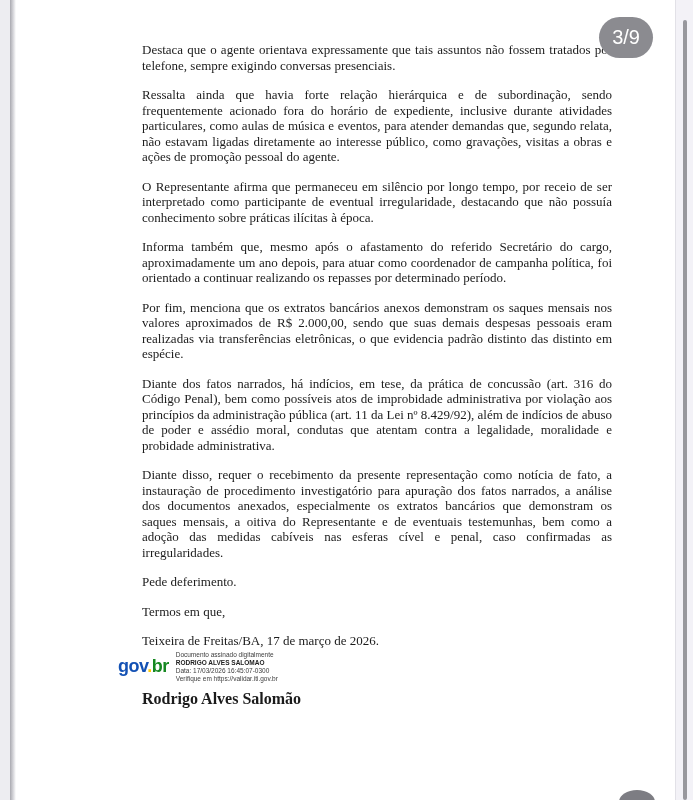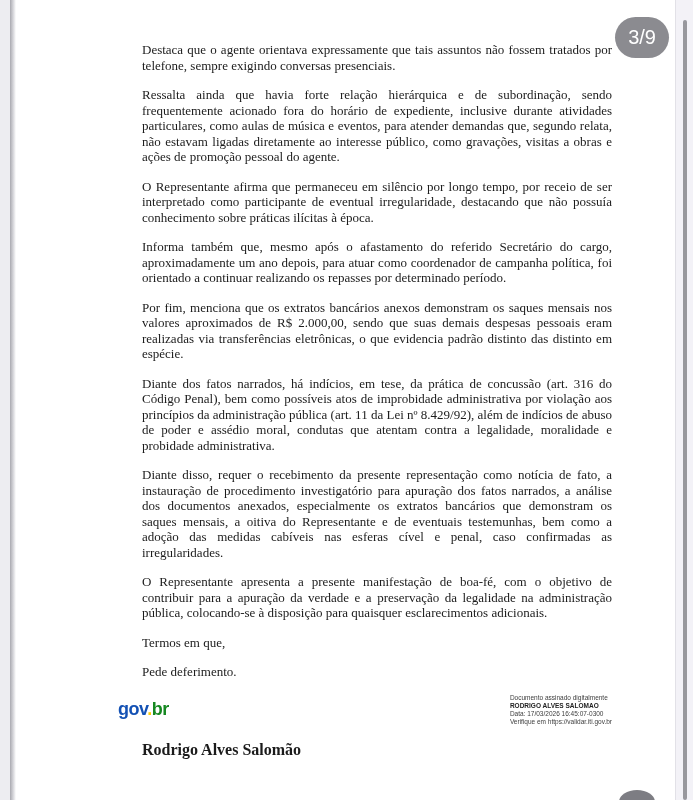--- a/index.html
+++ b/index.html
@@ -34,22 +34,21 @@
     line-height: 15.5px;
     text-align: justify;
   }
   .para { margin: 0 0 14px 0; }
   .closing-line { margin: 0 0 14px 0; text-align: left; }
   .date-line { margin: 0 0 2px 0; text-align: left; }
 
   
   .stamp {
     display: flex; align-items: center;
-    margin: 0 0 16px -24px;
-    justify-content: space-between;
+    margin: 0 0 8px -24px;
   }
   .govbr-logo {
     font-family: "Liberation Sans", sans-serif;
     font-weight: bold;
     font-size: 18px;
     letter-spacing: -0.5px;
     margin-right: 7px;
     white-space: nowrap;
   }
   .govbr-gov { color: #1351B4; }
@@ -66,21 +65,21 @@
   .signer-name {
     font-weight: bold;
     font-size: 16px;
     margin: 8px 0 0 0;
     text-align: left;
   }
 
   
   .page-badge {
     position: absolute;
-    top: 17px; right: 24px;
+    top: 17px; right: 40px;
     background: #8b8b90;
     color: #ffffff;
     font-family: "Liberation Sans", sans-serif;
     font-size: 20px;
     padding: 9px 13px;
     border-radius: 24px;
     z-index: 5;
   }
 
   
@@ -113,24 +112,24 @@
 <div class="doc-page">
   <div class="doc-content">
     <div>
         <p class="para">Destaca que o agente orientava expressamente que tais assuntos não fossem tratados por telefone, sempre exigindo conversas presenciais.</p>
         <p class="para">Ressalta ainda que havia forte relação hierárquica e de subordinação, sendo frequentemente acionado fora do horário de expediente, inclusive durante atividades particulares, como aulas de música e eventos, para atender demandas que, segundo relata, não estavam ligadas diretamente ao interesse público, como gravações, visitas a obras e ações de promoção pessoal do agente.</p>
         <p class="para">O Representante afirma que permaneceu em silêncio por longo tempo, por receio de ser interpretado como participante de eventual irregularidade, destacando que não possuía conhecimento sobre práticas ilícitas à época.</p>
         <p class="para">Informa também que, mesmo após o afastamento do referido Secretário do cargo, aproximadamente um ano depois, para atuar como coordenador de campanha política, foi orientado a continuar realizando os repasses por determinado período.</p>
         <p class="para">Por fim, menciona que os extratos bancários anexos demonstram os saques mensais nos valores aproximados de R$ 2.000,00, sendo que suas demais despesas pessoais eram realizadas via transferências eletrônicas, o que evidencia padrão distinto das distinto em espécie.</p>
         <p class="para">Diante dos fatos narrados, há indícios, em tese, da prática de concussão (art. 316 do Código Penal), bem como possíveis atos de improbidade administrativa por violação aos princípios da administração pública (art. 11 da Lei nº 8.429/92), além de indícios de abuso de poder e assédio moral, condutas que atentam contra a legalidade, moralidade e probidade administrativa.</p>
         <p class="para">Diante disso, requer o recebimento da presente representação como notícia de fato, a instauração de procedimento investigatório para apuração dos fatos narrados, a análise dos documentos anexados, especialmente os extratos bancários que demonstram os saques mensais, a oitiva do Representante e de eventuais testemunhas, bem como a adoção das medidas cabíveis nas esferas cível e penal, caso confirmadas as irregularidades.</p>
-        <p class="para">O Representante apresenta a presente manifestação de boa-fé, com o objetivo de contribuir para a apuração da verdade e a preservação da legalidade na administração pública, colocando-se à disposição para quaisquer esclarecimentos adicionais.</p>
       </div>
+    <p class="closing-line">Pede deferimento.</p>
     <p class="closing-line">Termos em que,</p>
-    <p class="closing-line">Pede deferimento.</p>
+    <p class="date-line">Teixeira de Freitas/BA, 17 de março de 2026.</p>
 
     <div class="stamp">
       <span class="govbr-logo"><span class="govbr-gov">gov</span><span class="govbr-dot">.</span><span class="govbr-br">br</span></span>
       <span class="stamp-text">
         <span>Documento assinado digitalmente</span><br>
         <span class="stamp-name">RODRIGO ALVES SALOMAO</span><br>
         <span>Data: 17/03/2026 16:45:07-0300</span><br>
         <span>Verifique em https://validar.iti.gov.br</span>
       </span>
     </div>

